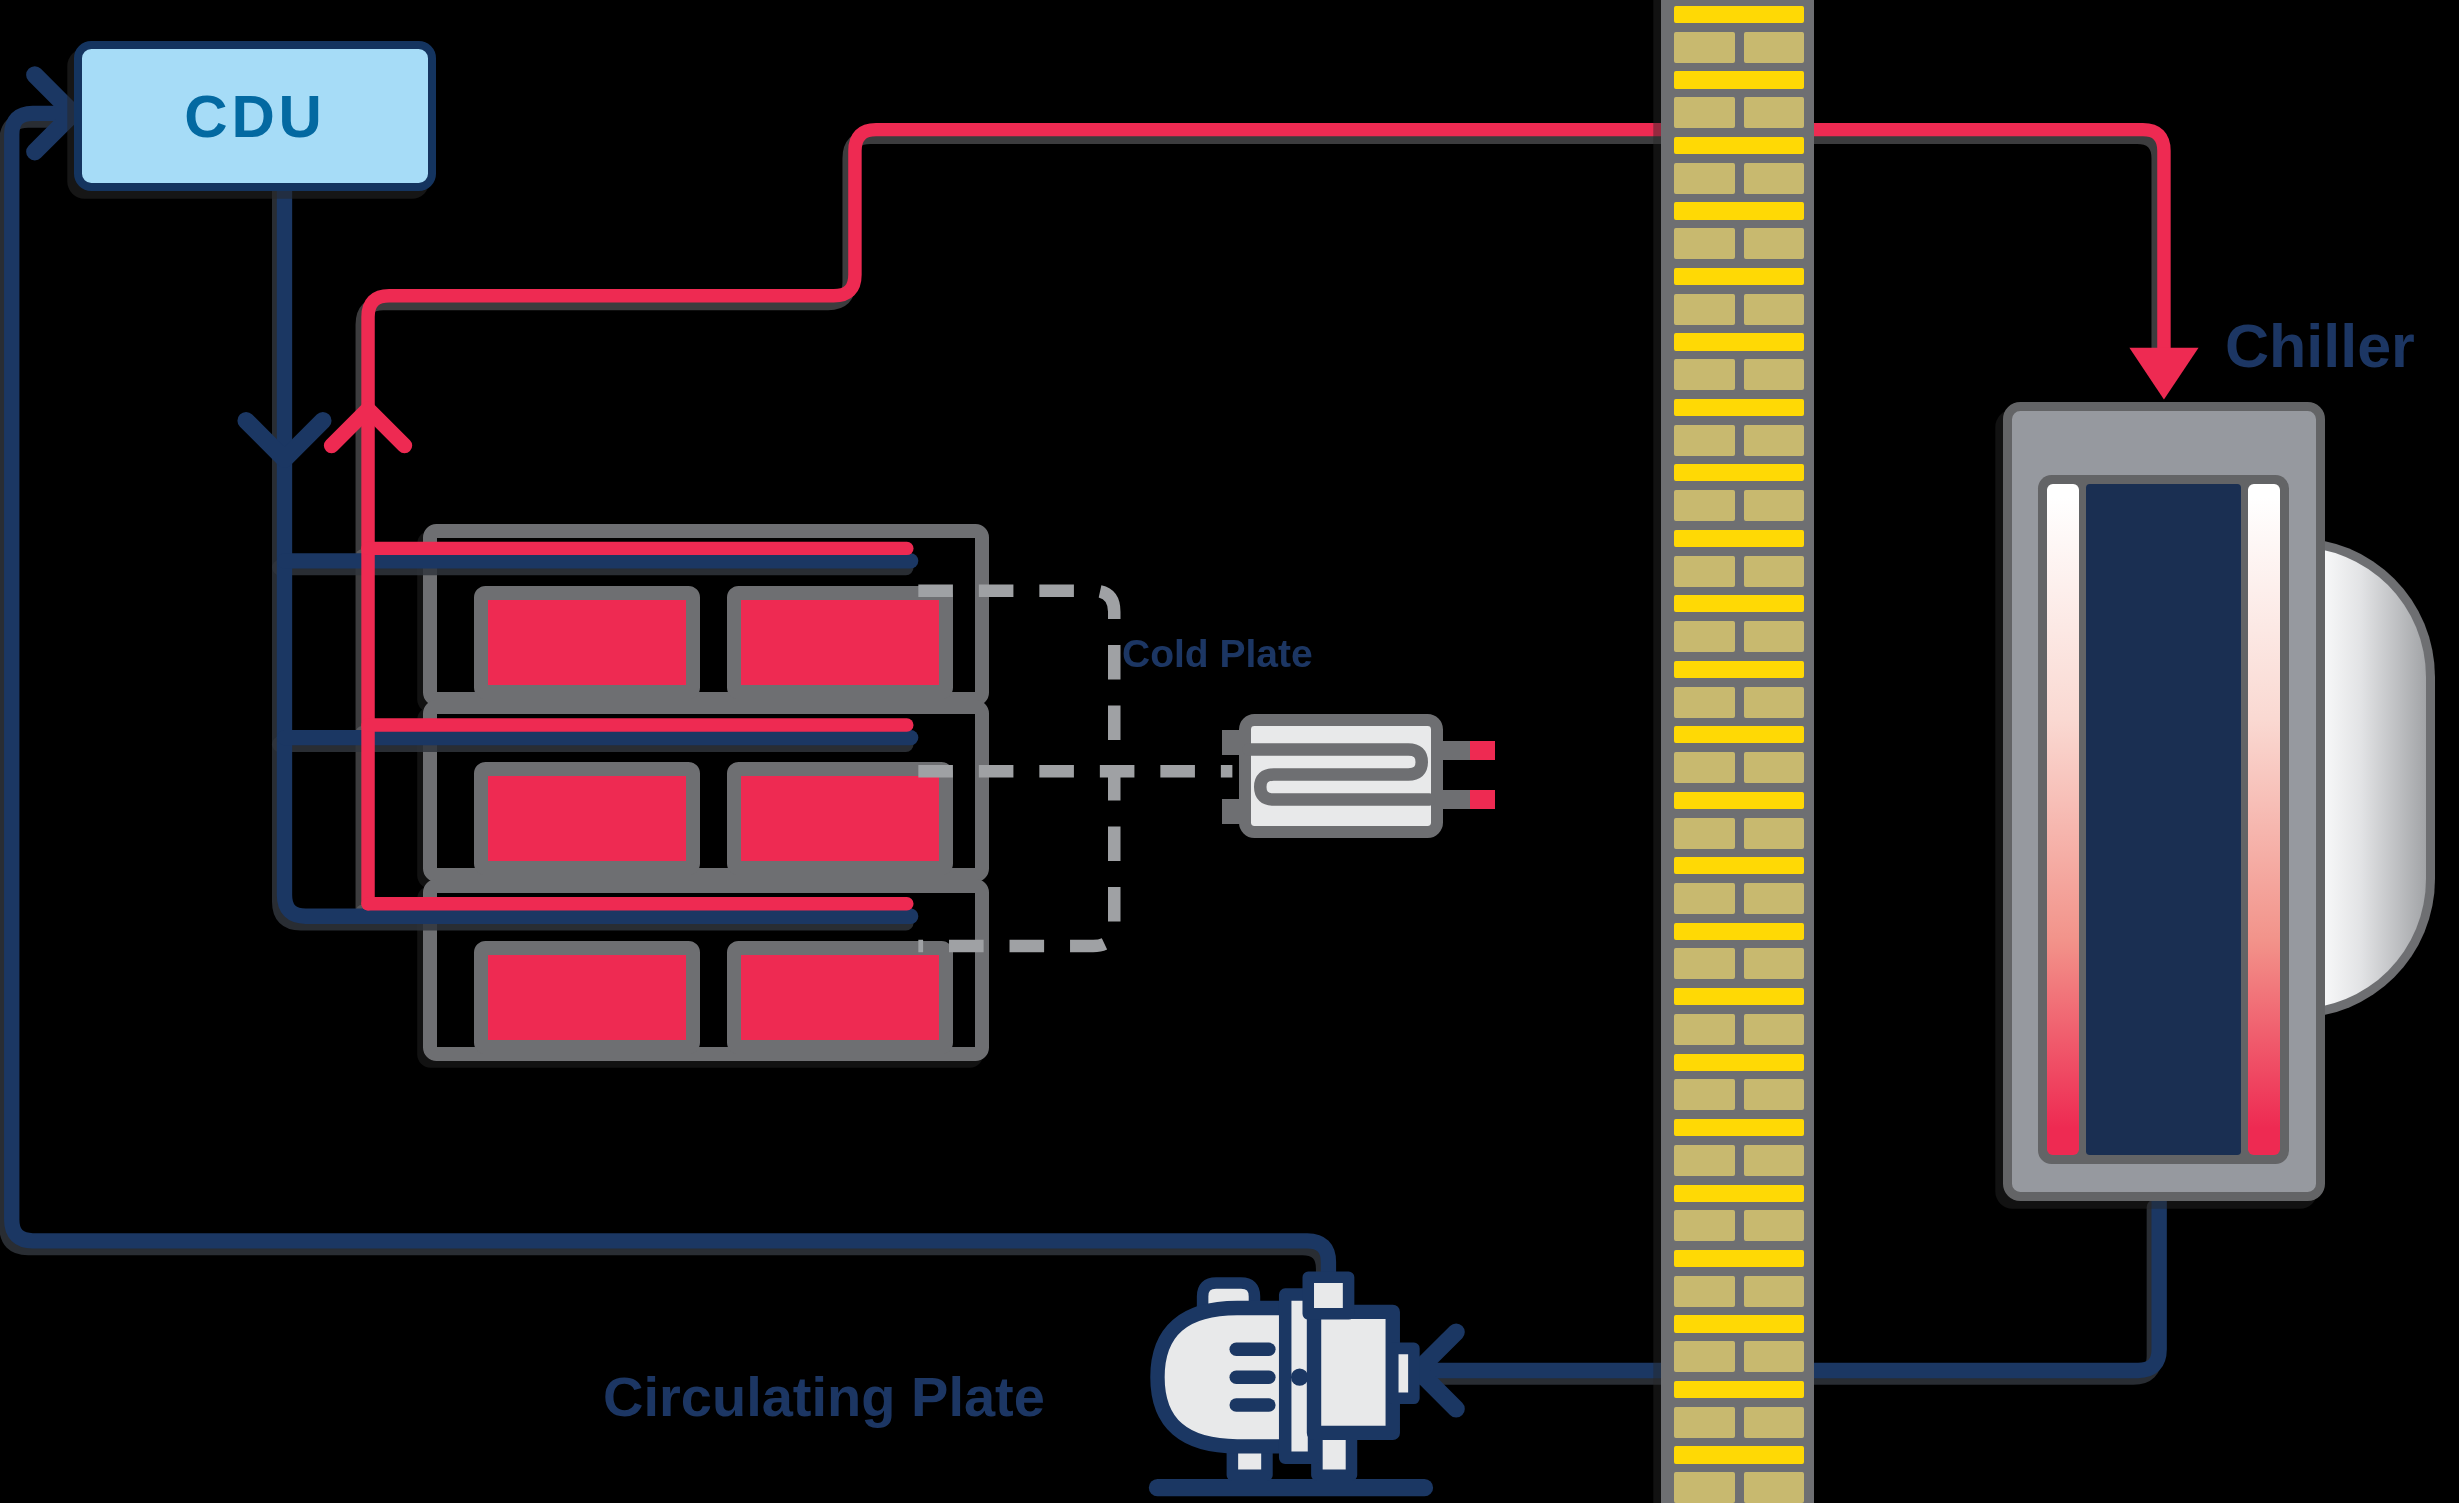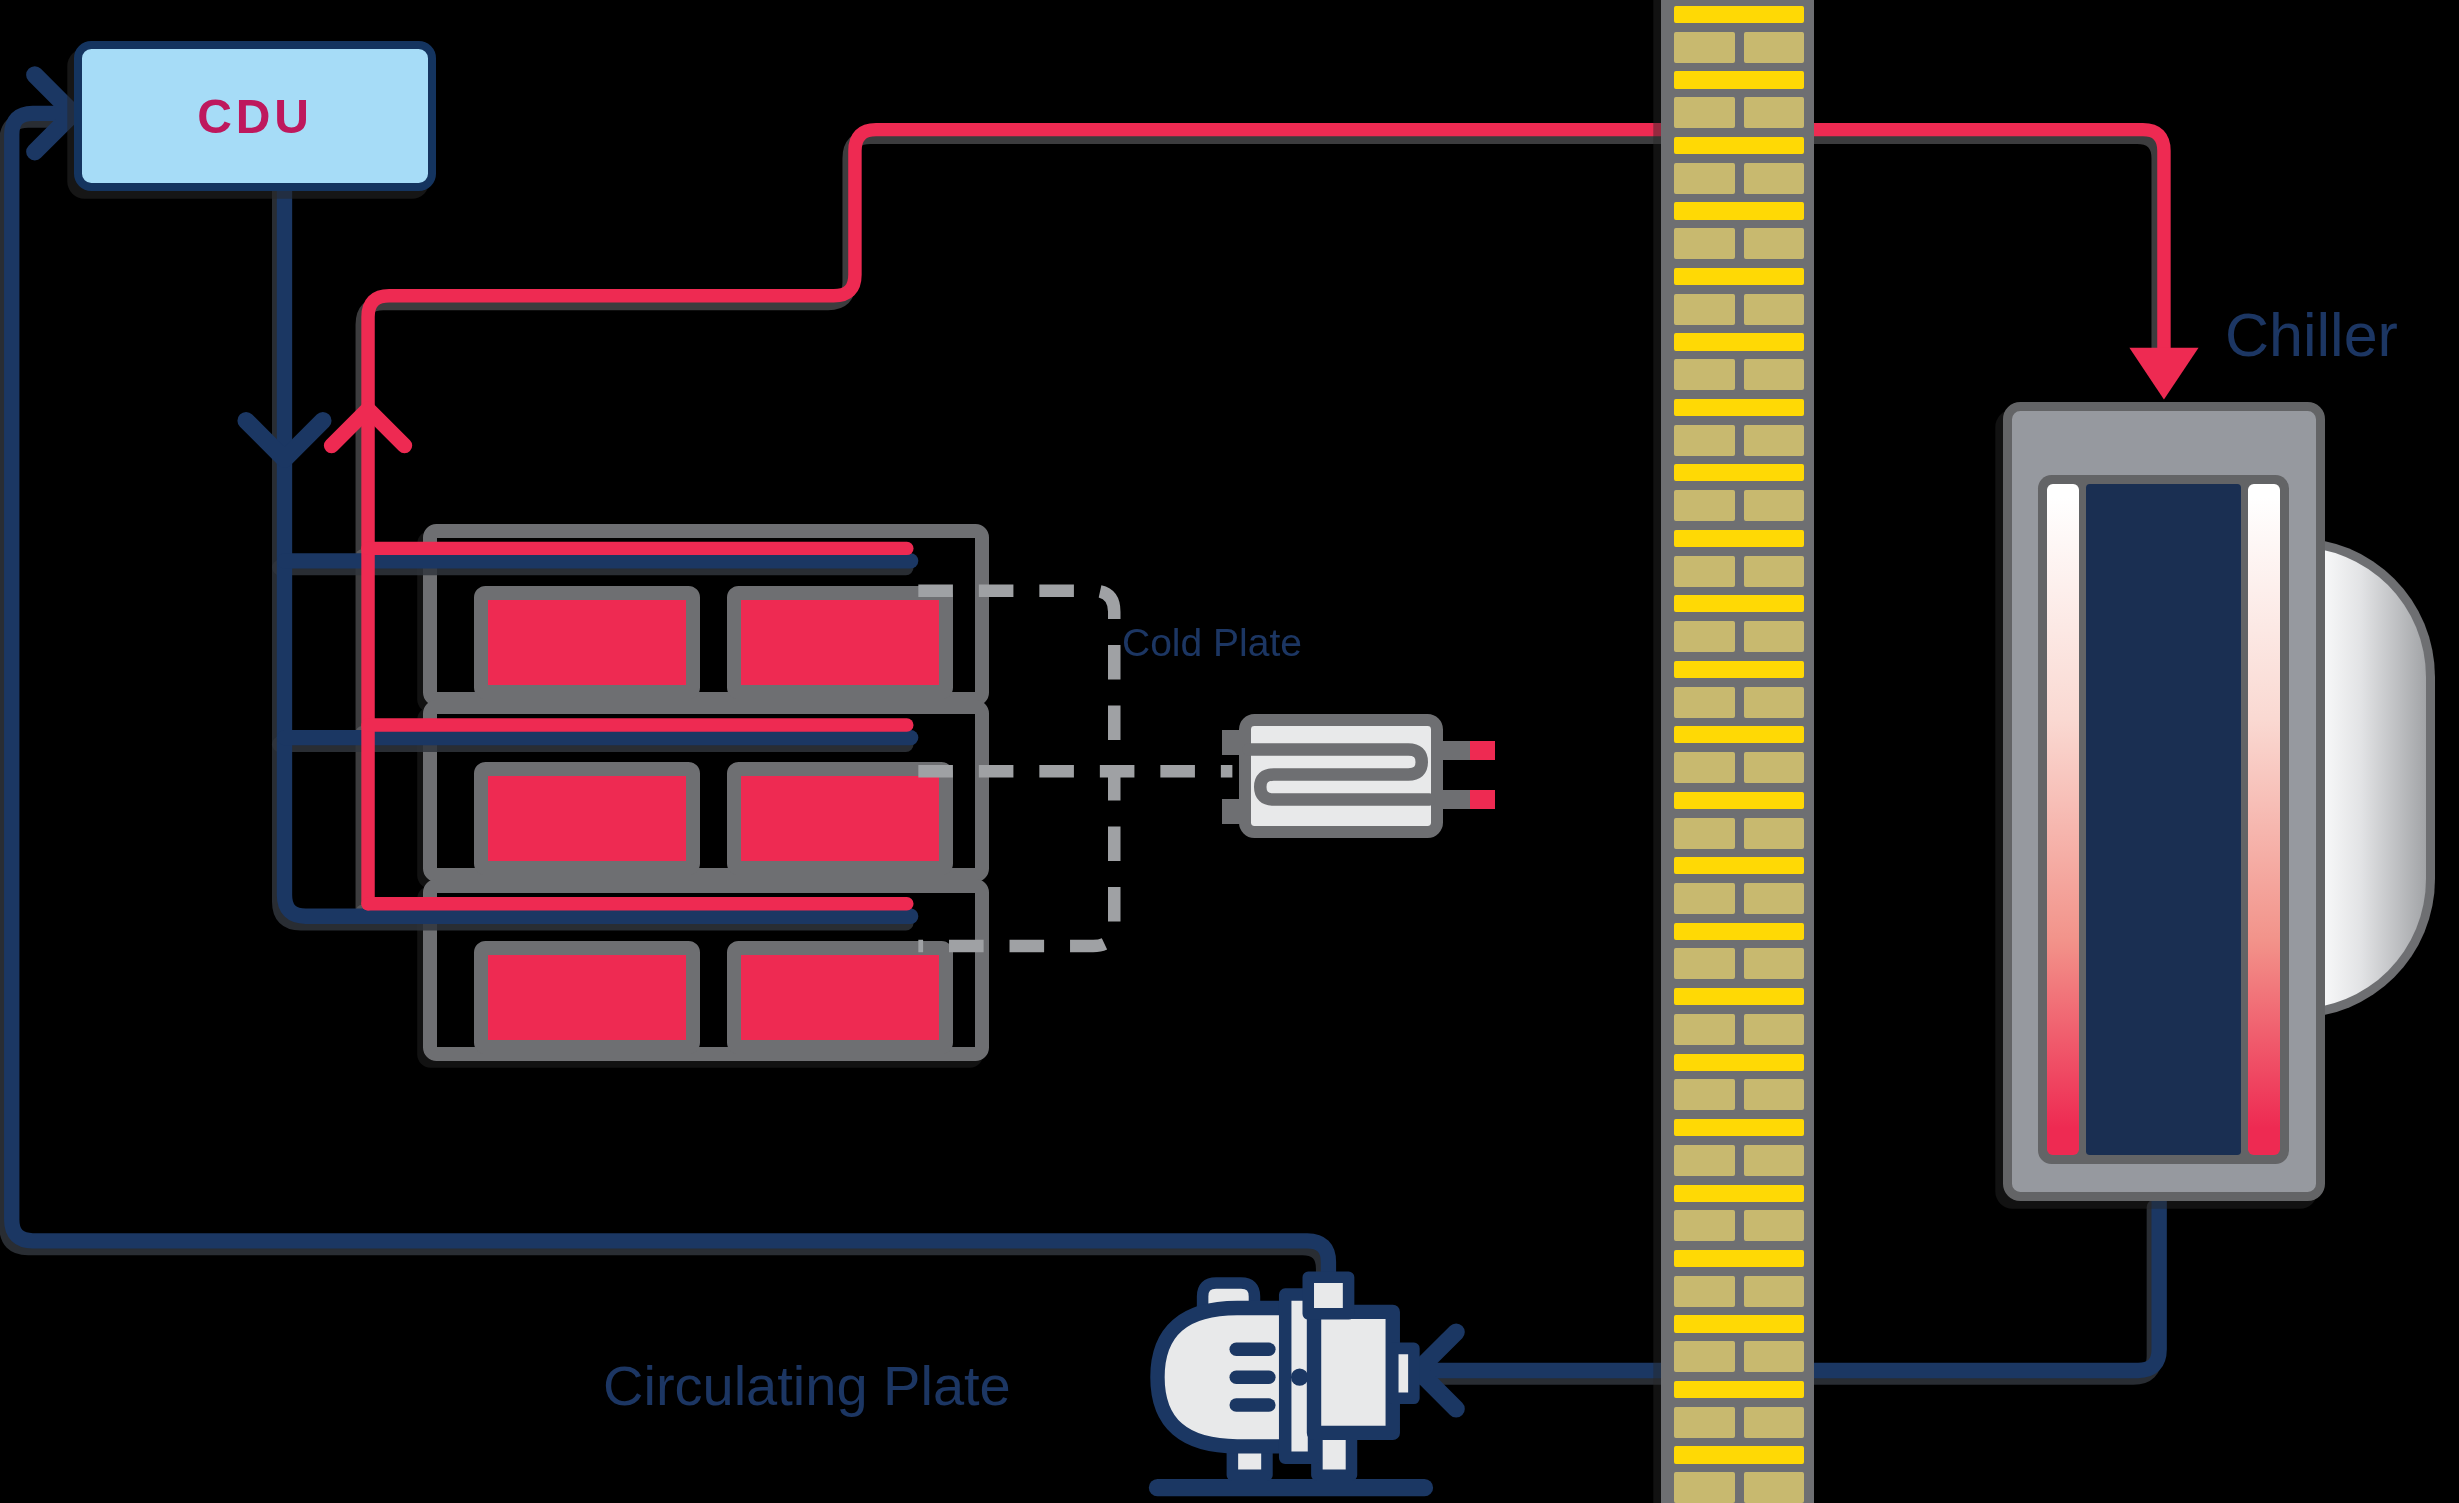--- a/index.html
+++ b/index.html
@@ -3,31 +3,32 @@
 <meta charset="utf-8">
 <style>
   html,body{margin:0;padding:0;background:#000;}
   #canvas{
     position:relative;width:2459px;height:1503px;background:#000;overflow:hidden;
     font-family:"Liberation Sans", sans-serif;
   }
   .abs{position:absolute;}
   
   .diagram-label{
-    position:absolute;color:#1C3663;font-weight:400;white-space:nowrap;
+    position:absolute;color:#1C3663;font-weight:700;white-space:nowrap;
     font-family:"Liberation Sans", sans-serif;
+    margin-top:11px;
   }
   
   .cdu-box{
     position:absolute;left:74px;top:41px;width:346px;height:134px;
     background:#A6DCF7;border:8.6px solid #14345F;border-radius:17.3px;
     display:flex;align-items:center;justify-content:center;
     z-index:7;box-shadow:-6.7px 7.7px 0 rgba(40,40,40,.55);
   }
-  .cdu-box span{color:#be185d;font-size:48px;font-weight:700;letter-spacing:3.8px;}
+  .cdu-box span{color:#0369a1;font-size:60px;font-weight:700;letter-spacing:3.8px;}
   
   .rack{
     position:absolute;left:423px;width:538px;height:154px;
     border:14.4px solid #6E6F72;border-radius:13.4px;z-index:1;
     box-shadow:-5.8px 6.7px 0 rgba(40,40,40,.45);
   }
   .socket{
     position:absolute;width:198px;height:85px;top:48px;
     border:14.4px solid #6E6F72;border-radius:11.5px;background:#EE2A52;
   }

